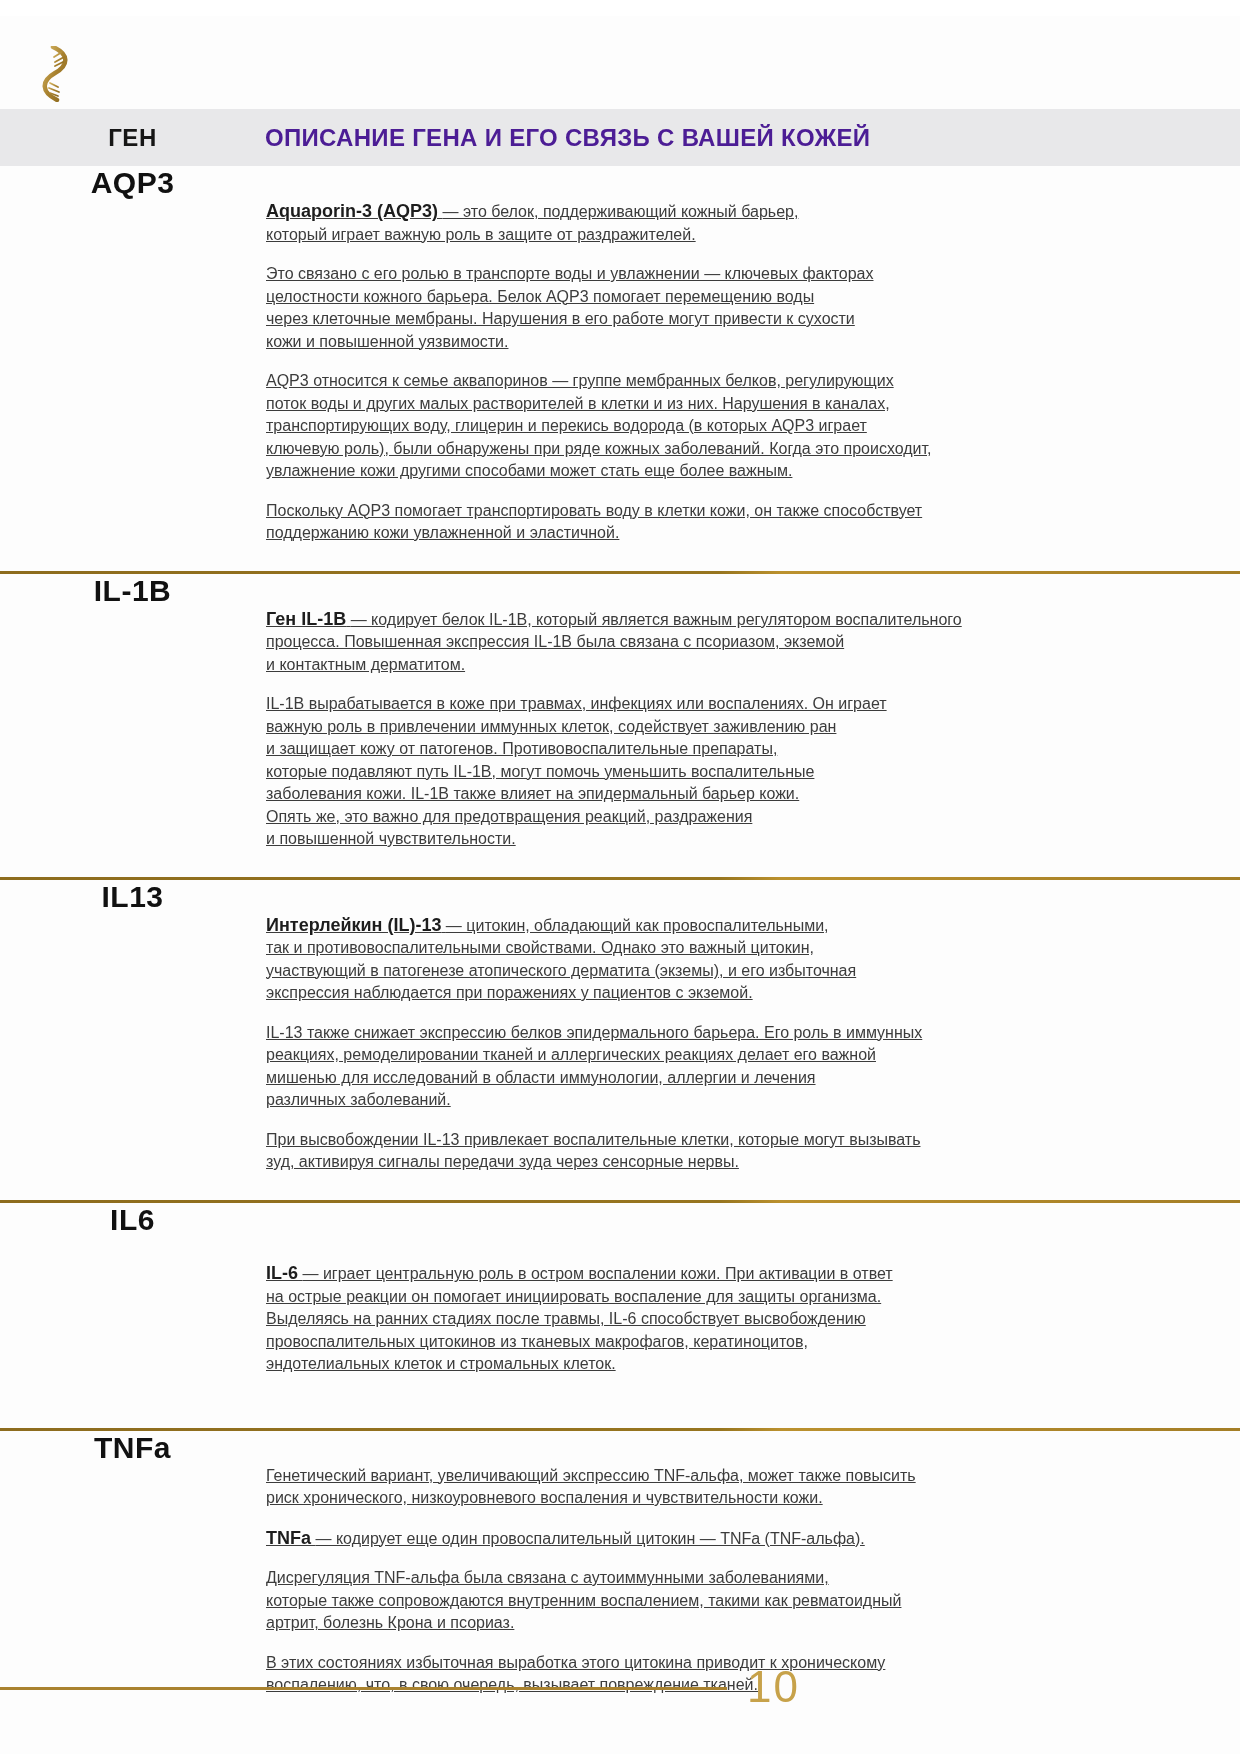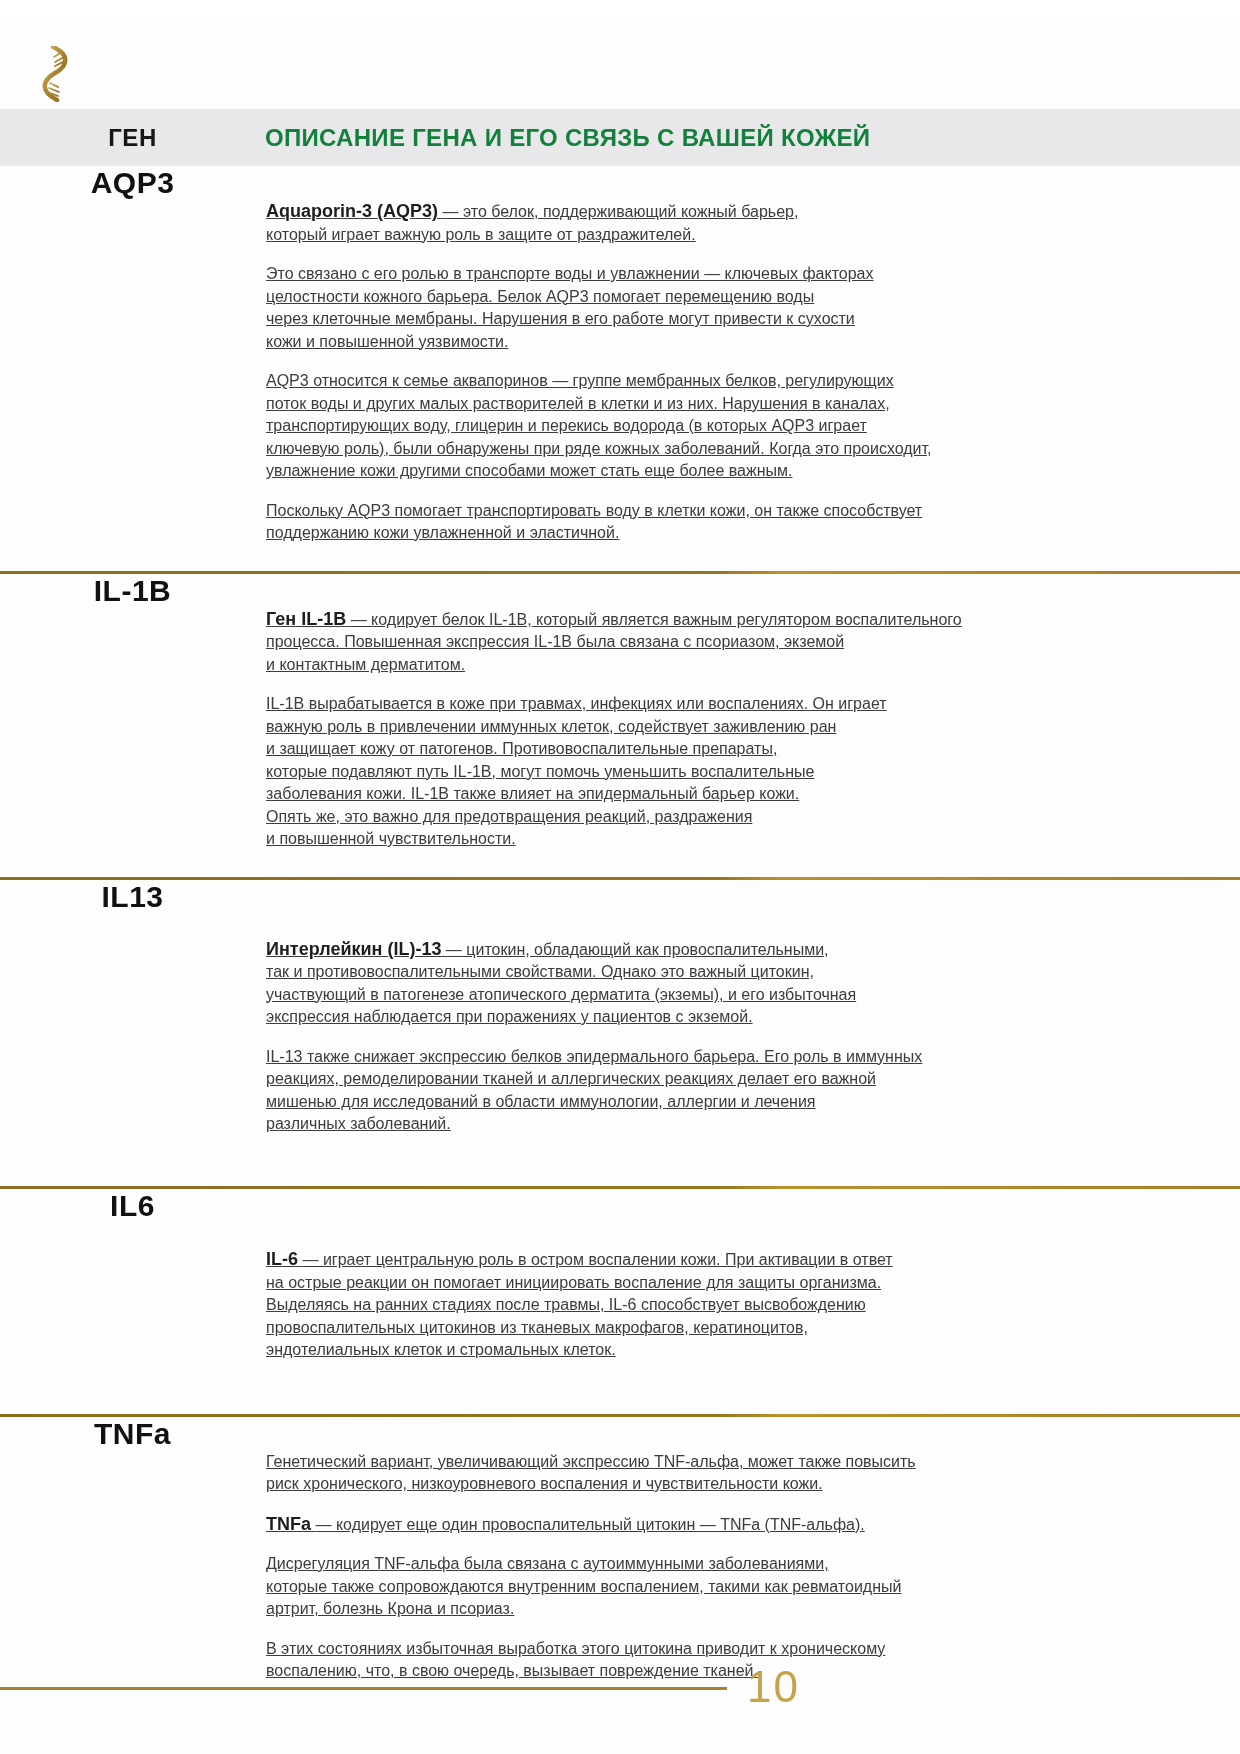--- a/index.html
+++ b/index.html
@@ -20,21 +20,21 @@
   .table-header{
     position:absolute;left:0;top:93px;width:1240px;height:57px;
     background:#e8e8ea;
     display:grid;grid-template-columns:265px 1fr;
     align-items:center;
   }
   .th-gene{
     text-align:center;font-size:24px;font-weight:700;color:#161616;letter-spacing:.5px;
   }
   .th-desc{
-    font-size:24px;font-weight:700;color:#15803d;letter-spacing:.3px;
+    font-size:24px;font-weight:700;color:#4c1d95;letter-spacing:.3px;
   }
   #sections{
     position:absolute;left:0;top:150px;width:1240px;
   }
   .divider{
     height:3px;width:100%;
     background:linear-gradient(90deg,#8d6c1e 0%,#97751f 58%,#bb912e 63%,#a47e26 100%);
   }
   .section{
     display:grid;grid-template-columns:265px 1fr;
@@ -149,20 +149,22 @@
         </div>
         <div class="desc-cell">
           <p class="para"><strong class="lead">Интерлейкин (IL)-13</strong> <span>— цитокин, обладающий как провоспалительными,
 так и противовоспалительными свойствами. Однако это важный цитокин,
 участвующий в патогенезе атопического дерматита (экземы), и его избыточная
 экспрессия наблюдается при поражениях у пациентов с экземой.</span></p>
           <p class="para"><span>IL-13 также снижает экспрессию белков эпидермального барьера. Его роль в иммунных
 реакциях, ремоделировании тканей и аллергических реакциях делает его важной
 мишенью для исследований в области иммунологии, аллергии и лечения
 различных заболеваний.</span></p>
+          <p class="para"><span>При высвобождении IL-13 привлекает воспалительные клетки, которые могут вызывать
+зуд, активируя сигналы передачи зуда через сенсорные нервы.</span></p>
         </div>
       </div>
       <div class="divider"></div>
       <div class="section sec-3">
         <div class="gene-cell">
           <div class="gene-name">IL6</div>
         </div>
         <div class="desc-cell">
           <p class="para"><strong class="lead">IL-6</strong> <span>— играет центральную роль в остром воспалении кожи. При активации в ответ
 на острые реакции он помогает инициировать воспаление для защиты организма.

